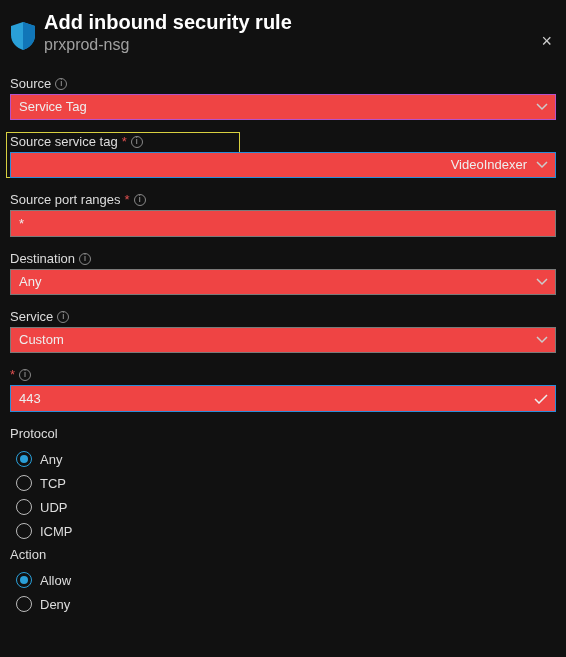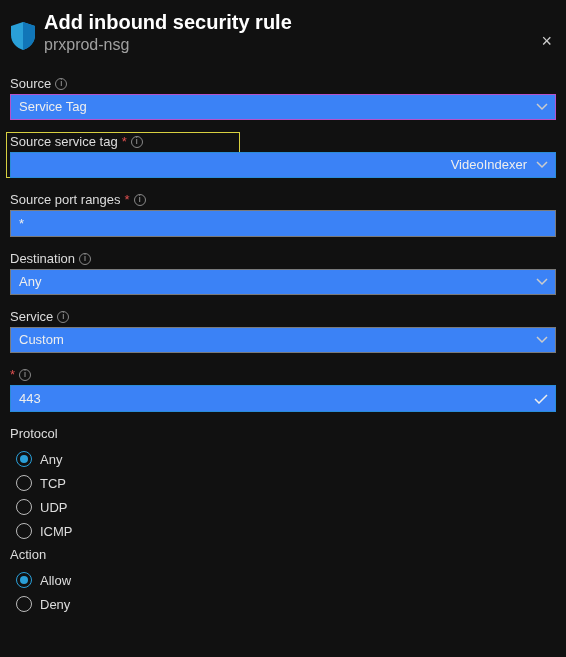--- a/index.html
+++ b/index.html
@@ -81,21 +81,21 @@
     color: #aaa;
     line-height: 1;
     user-select: none;
   }
   .control {
     position: relative;
     width: 100%;
   }
   .control input, .control .dropdown {
     width: 100%;
-    background: #3b82f6;
+    background: #ef4444;
     color: #eee;
     border: 1px solid #7a7a7a;
     padding: 5px 28px 5px 8px;
     font-size: 13px;
     font-family: inherit;
     outline: none;
   }
   .control .dropdown { cursor: pointer; min-height: 26px; line-height: 14px; }
   .control.purple .dropdown { border-color: #b652c9; }
   .control.blue input, .control.blue .dropdown { border-color: #2a8cd8; }

